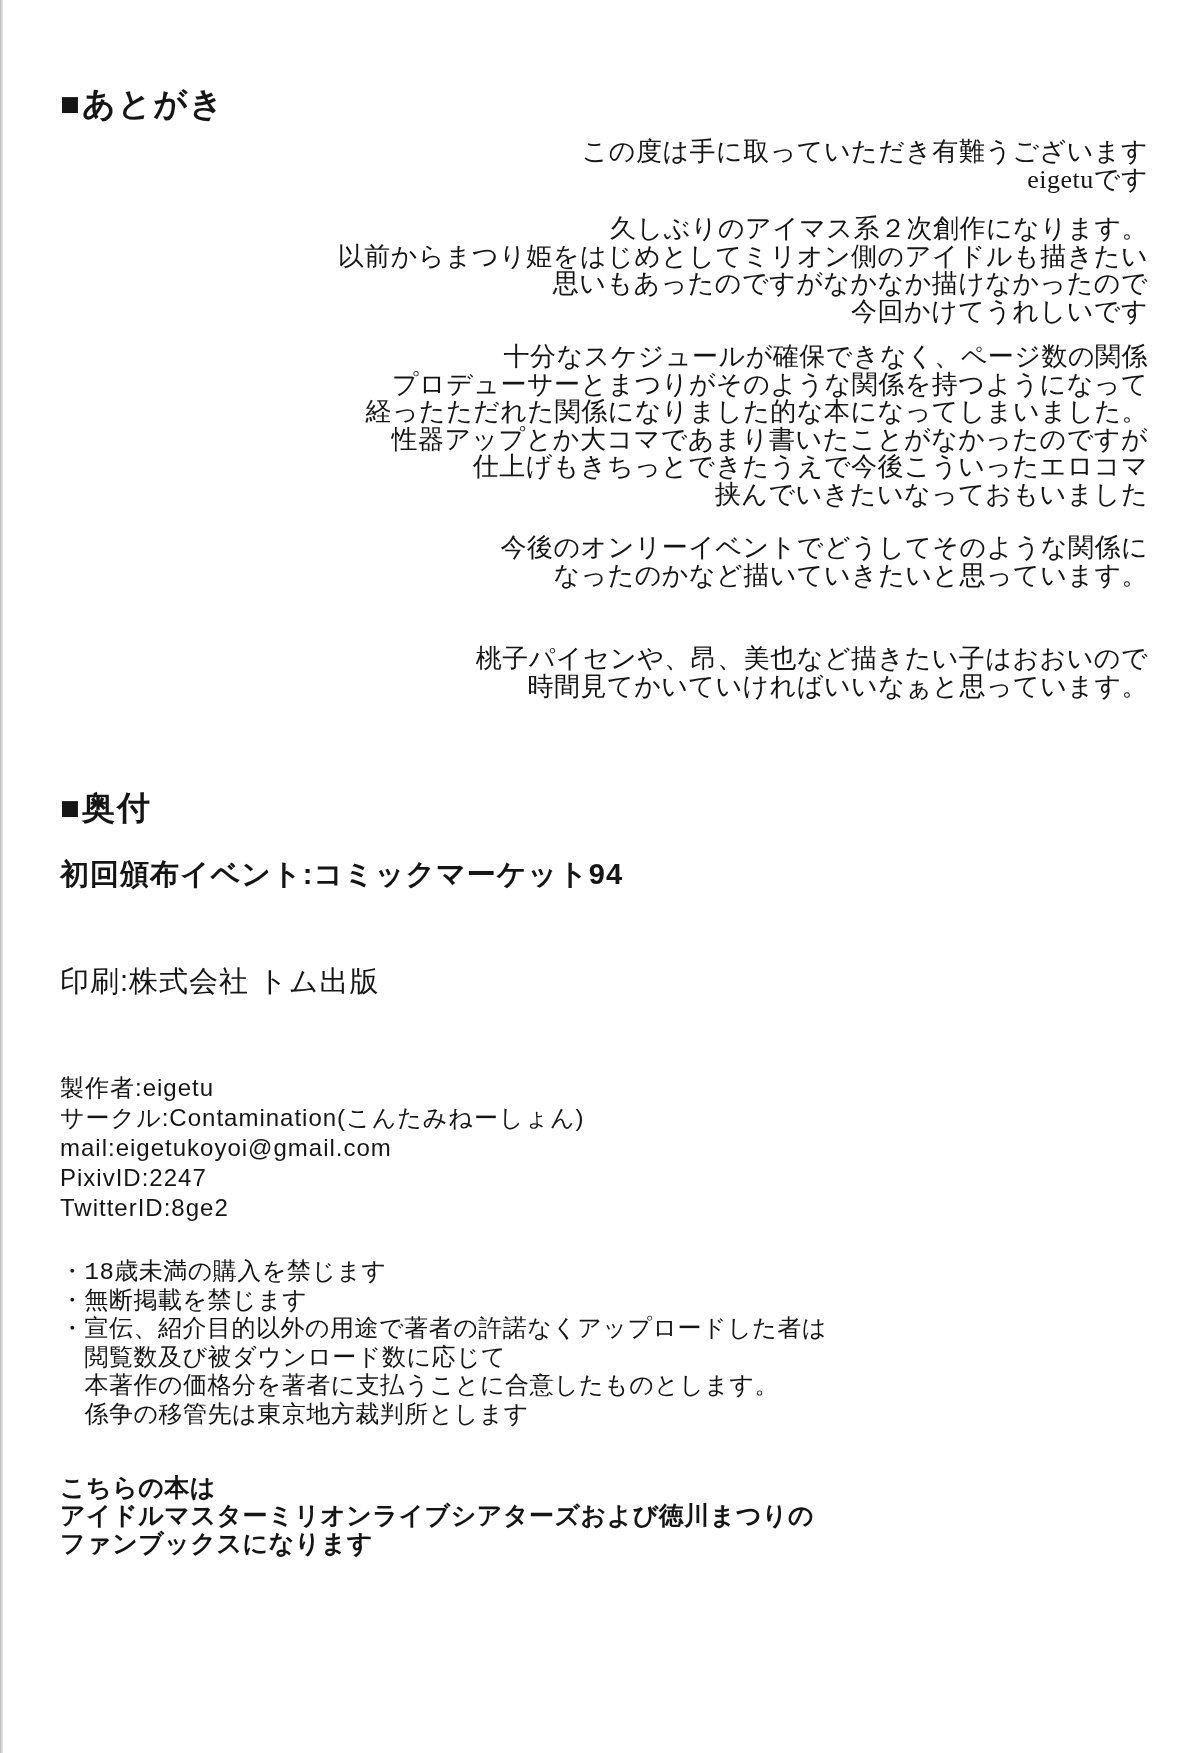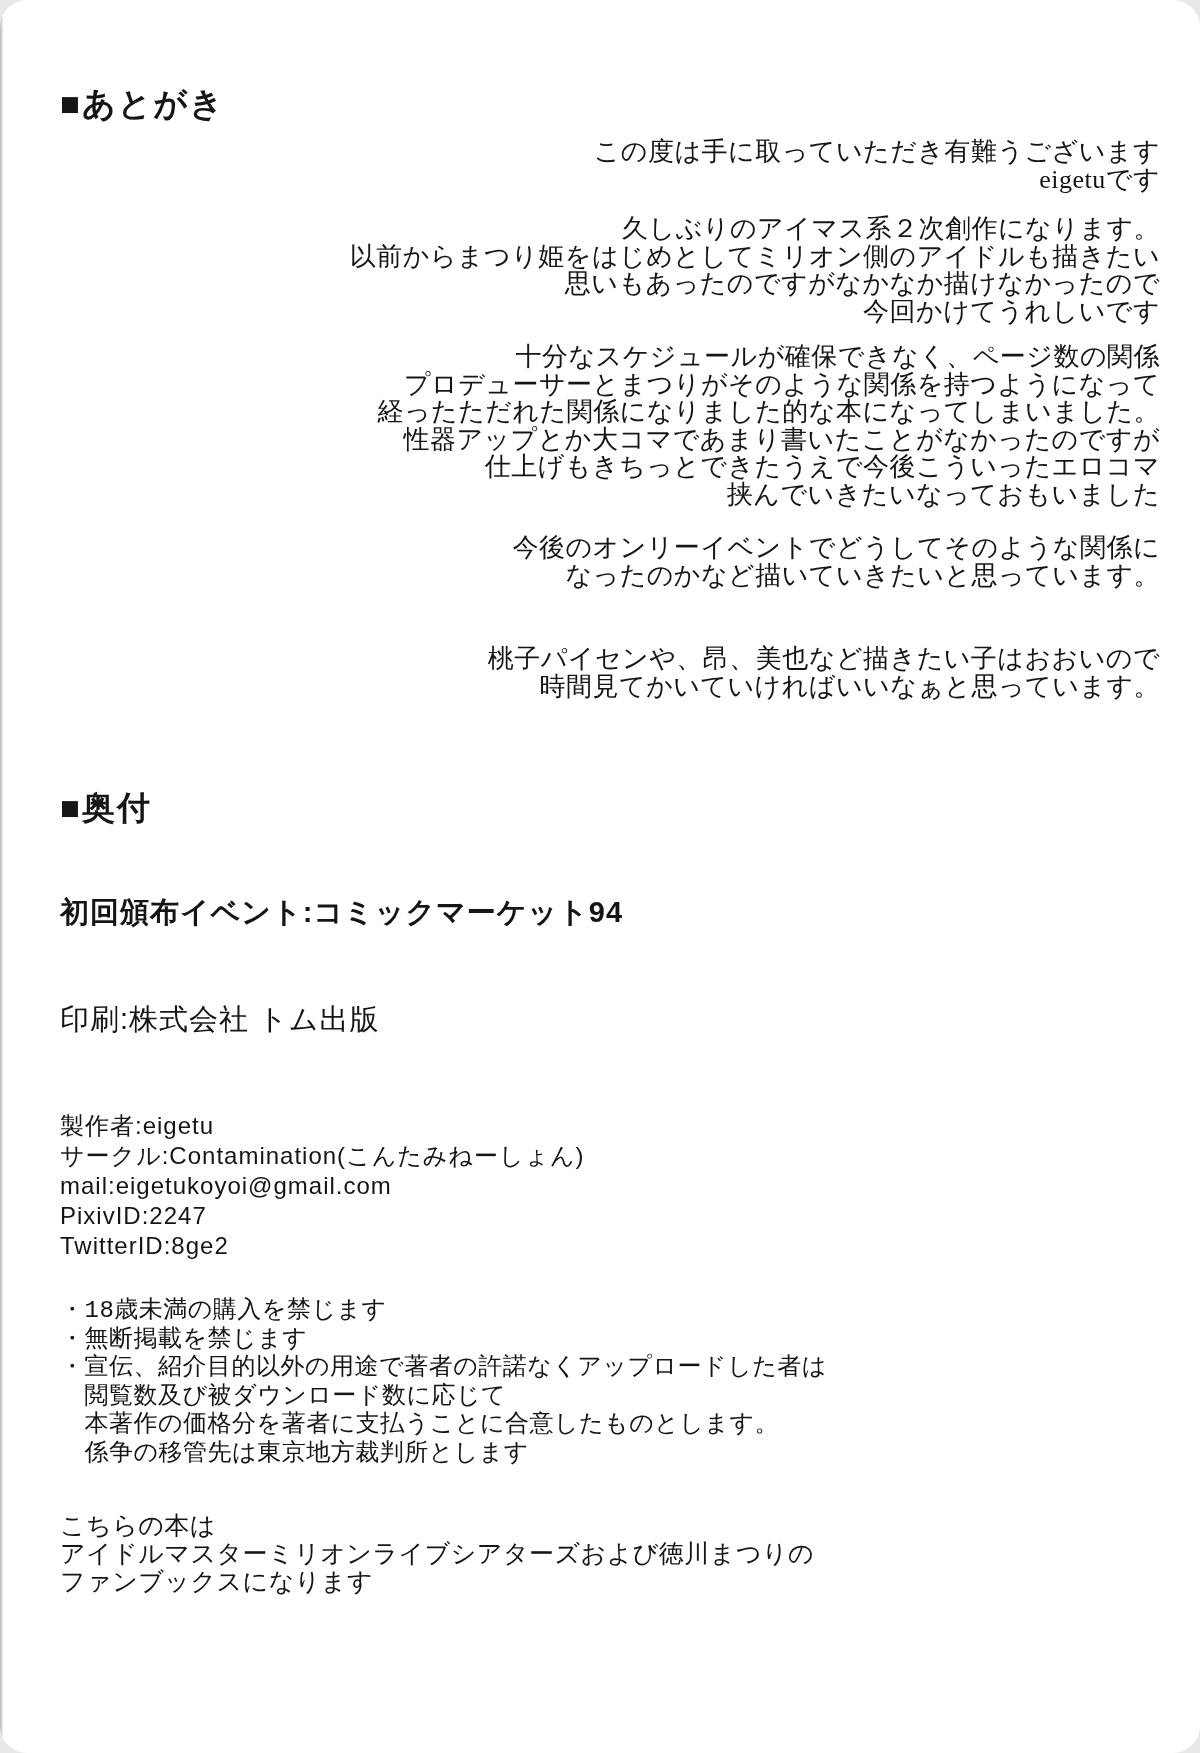--- a/index.html
+++ b/index.html
@@ -6,22 +6,21 @@
   html, body { background: #e8e8e8; }
   body { font-family: "Liberation Serif", "DejaVu Serif", serif; }
   .page {
     position: relative;
     width: 1200px;
     height: 1753px;
     margin: 0 auto;
     background: #ffffff;
     color: #151515;
     overflow: hidden;
-    padding: 84px 40px 40px 60px;
-    border-radius: 27px;
+    padding: 84px 52px 40px 60px;
   }
   .scan-edge {
     position: absolute;
     left: 0; top: 0; bottom: 0;
     width: 3px;
     background: linear-gradient(to right, #b9b9b9, #efefef);
   }
   .sec-heading {
     font-family: "Liberation Sans", "DejaVu Sans", sans-serif;
     font-weight: bold;
@@ -42,21 +41,21 @@
   .mt-p4 { margin-top: 26px; }
   .mt-p5 { margin-top: 56px; }
   .colophon-heading { margin-top: 88px; }
   .title-line {
     margin-top: 4px;
     font-size: 28px;
     line-height: 34px;
     letter-spacing: 1px;
     white-space: pre-wrap;
   }
-  .event-block { margin-top: 66px; }
+  .event-block { margin-top: 28px; }
   .event-block .ln {
     font-family: "Liberation Sans", "DejaVu Sans", sans-serif;
     font-weight: bold;
     font-size: 29px;
     line-height: 37px;
     letter-spacing: 1px;
   }
   .printing-line {
     margin-top: 70px;
     font-family: "Liberation Sans", "DejaVu Sans", sans-serif;
@@ -72,21 +71,21 @@
     line-height: 30px;
     letter-spacing: 1px;
   }
   .notice-block { margin-top: 36px; font-family: Liberation Mono, monospace; }
   .notice-block .ln {
     font-size: 24px;
     line-height: 28.5px;
     letter-spacing: 0.5px;
     white-space: pre-wrap;
   }
-  .closing-block { margin-top: 44px; }
+  .closing-block { margin-top: 44px; font-weight: bold; }
   .closing-block .ln {
     font-size: 25px;
     line-height: 28px;
     letter-spacing: 0.5px;
   }
 </style>
 </head>
 <body>
 
 <div class="page">

